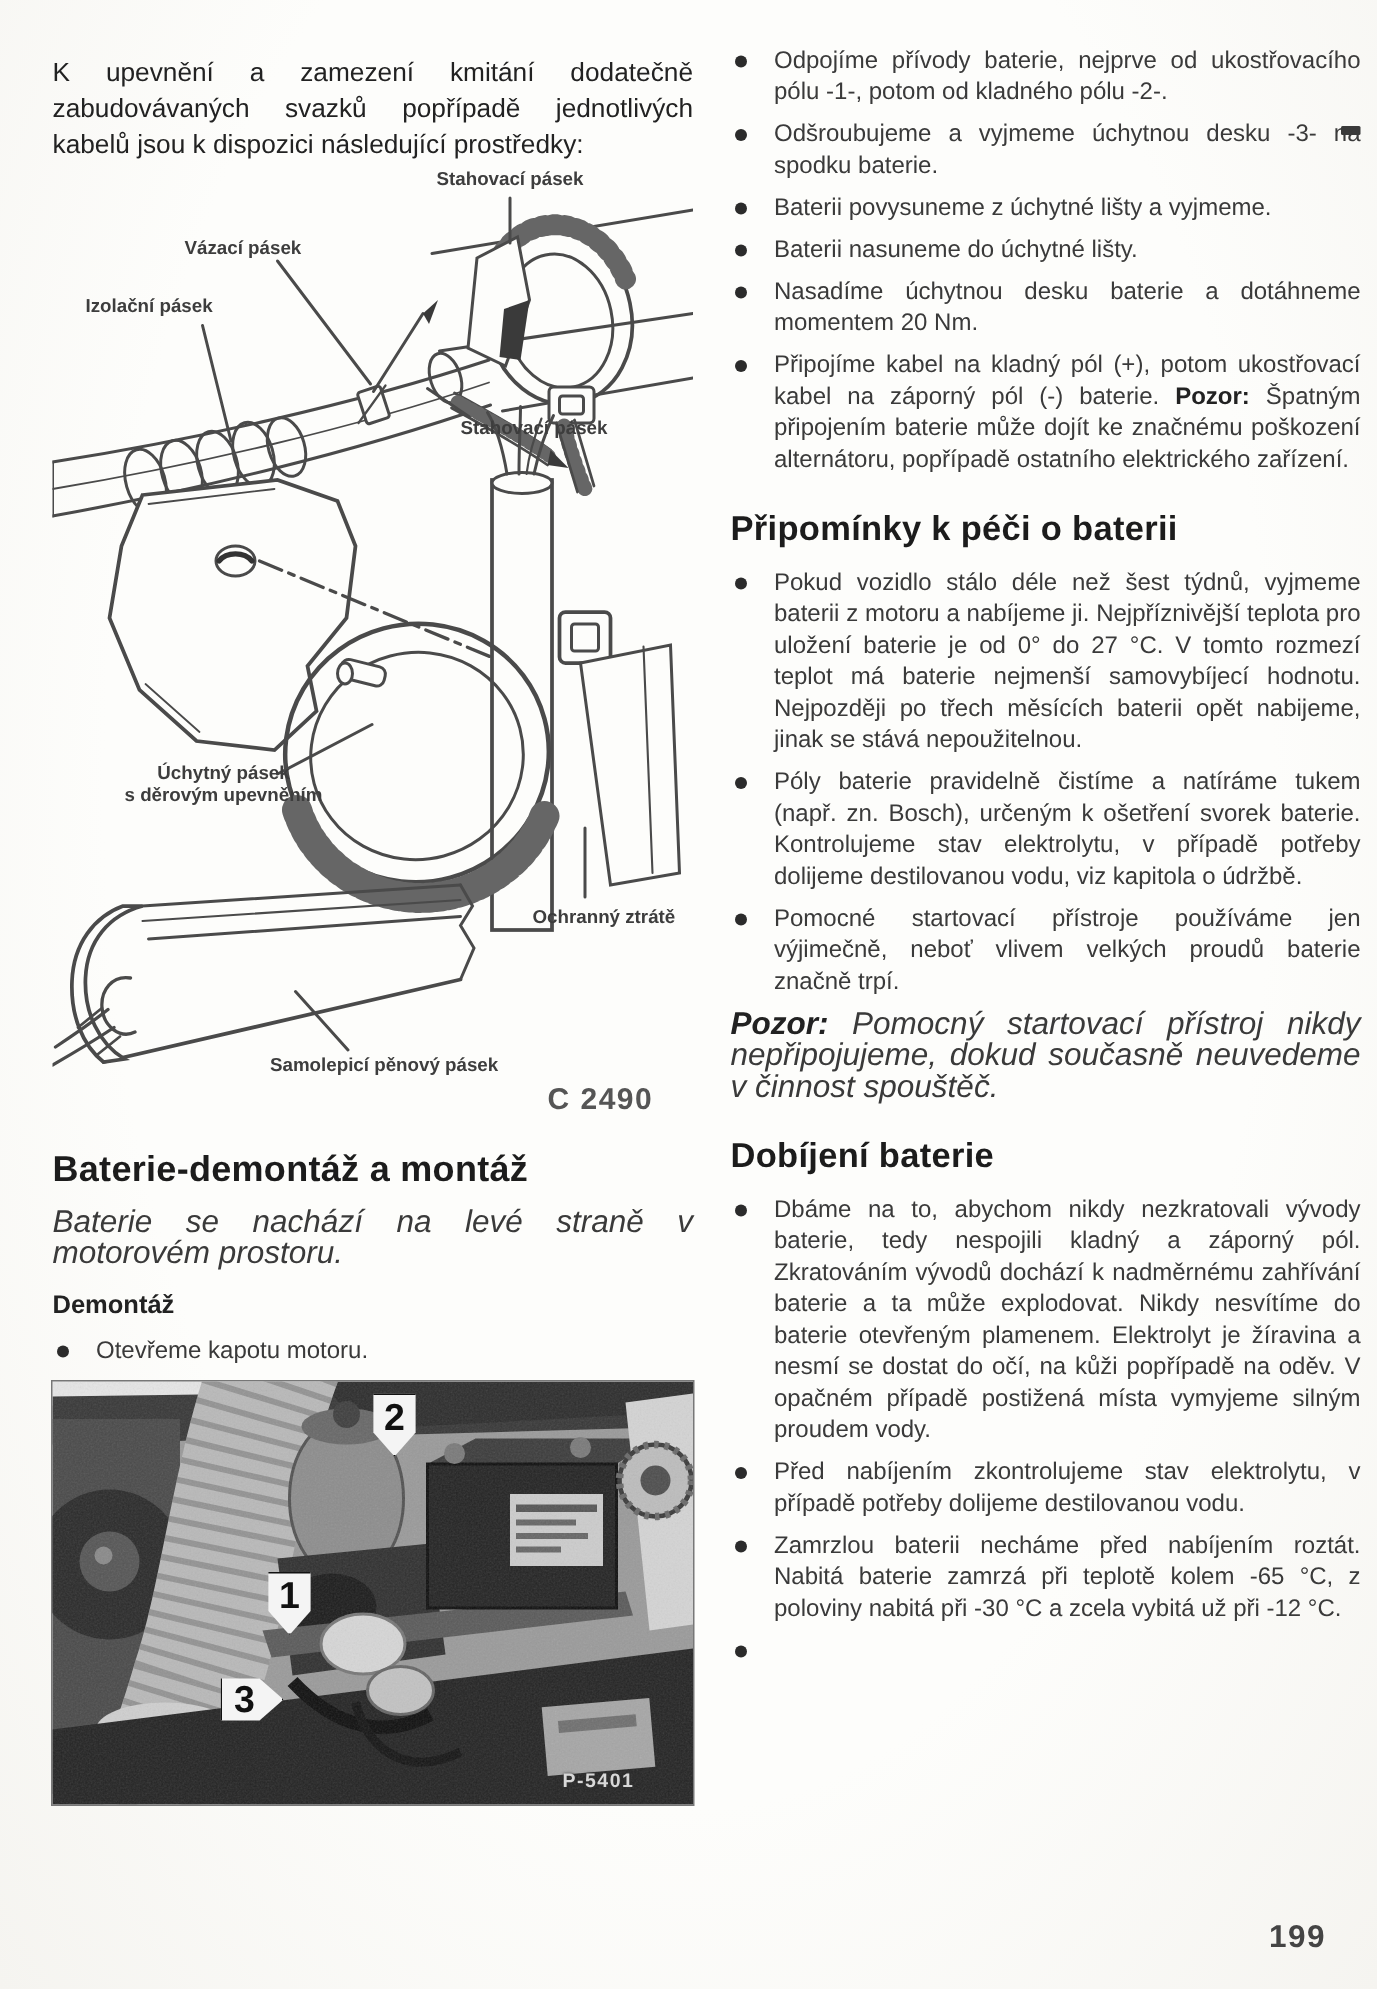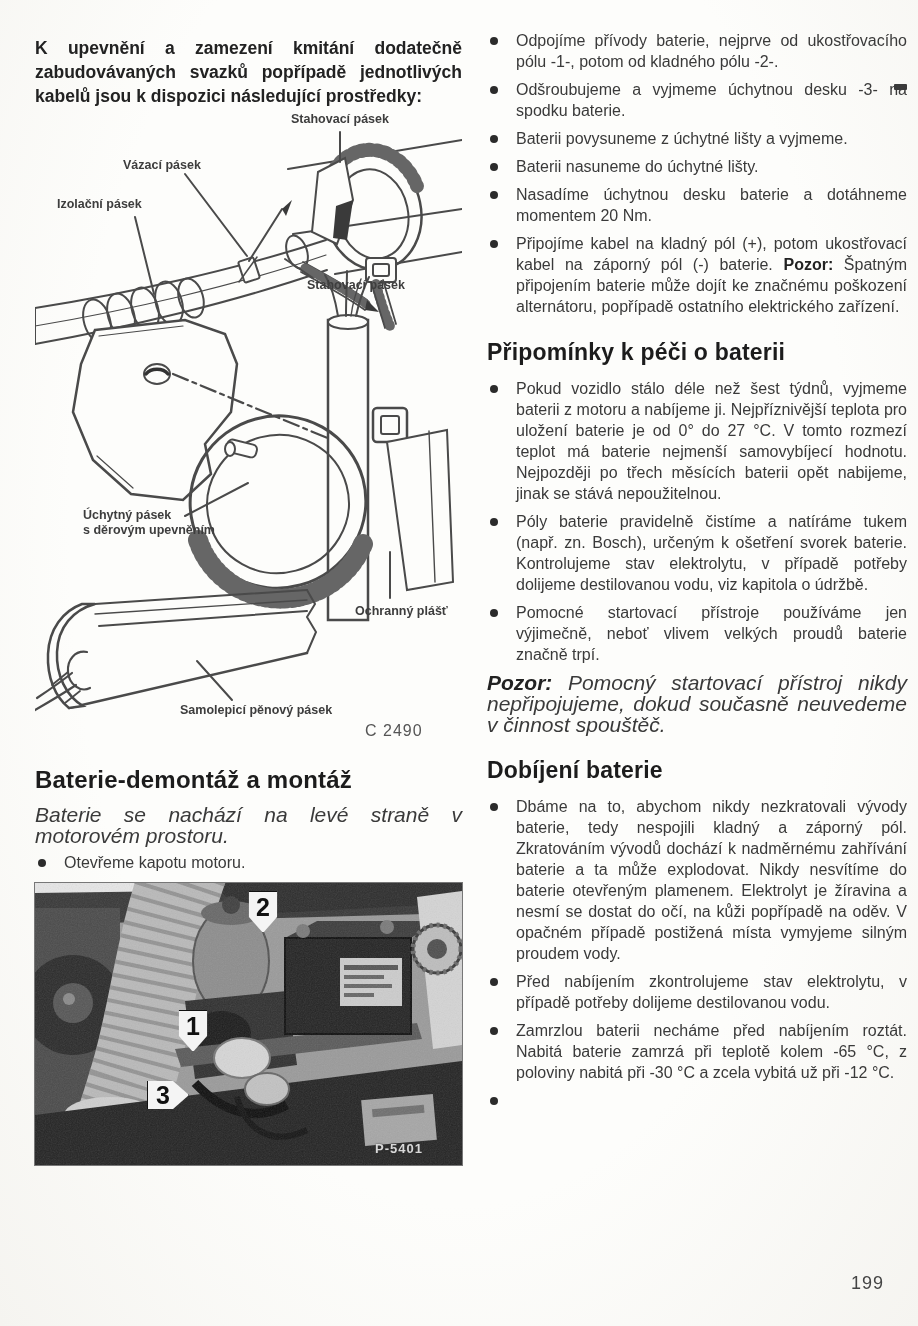--- a/index.html
+++ b/index.html
@@ -9,48 +9,48 @@
     margin:0 auto;
     background:radial-gradient(ellipse at 50% 40%, #fdfdfb 60%, #f5f4f0 100%);
     font-family:"Liberation Sans", sans-serif;
     color:#3a3a3a;
     overflow:hidden;
   }
   .col{position:absolute;top:30px;}
   .col-left{left:35px;width:427px;}
   .col-right{left:487px;width:420px;}
 
-  .intro{font-weight:bold;font-size:17.5px;line-height:24px;color:#222;text-align:justify;margin:6px 0 4px 0;}
+  .intro{font-weight:normal;font-size:17.5px;line-height:24px;color:#222;text-align:justify;margin:6px 0 4px 0;}
 
   
-  .figure1{position:relative;width:427px;height:640px;margin:0 0 10px 0;}
+  .figure1{position:relative;width:427px;height:640px;margin:0 0 10px 0;text-align:center;}
   .figure1 svg{position:absolute;left:0;top:0;}
   .fig-label{position:absolute;font-size:12.5px;font-weight:bold;color:#3d3d3d;white-space:nowrap;line-height:15px;}
-  .fig-code{position:absolute;font-size:16px;font-weight:normal;color:#555;letter-spacing:1px;}
+  .fig-code{position:absolute;font-size:20px;font-weight:bold;color:#555;letter-spacing:1px;}
 
   .h1{font-size:24px;font-weight:bold;color:#1c1c1c;margin:14px 0 10px 0;letter-spacing:.2px;}
   .h1-right{font-size:23px;font-weight:bold;color:#1c1c1c;margin:22px 0 12px 0;letter-spacing:.2px;}
   .sub{font-size:17px;font-weight:bold;color:#222;margin:14px 0 10px 0;}
   .para{font-size:21px;line-height:21px;text-align:justify;margin:0 0 6px 0;font-style:italic;}
 
   .b{position:relative;padding-left:29px;margin:0 0 7px 0;font-size:16px;line-height:21px;text-align:justify;}
   .b .dot{position:absolute;left:3px;top:7px;width:8px;height:8px;border-radius:50%;background:#2b2b2b;}
   .bold{font-weight:bold;color:#222;}
 
   
   .photo{position:relative;width:427px;height:282px;margin-top:10px;background:#8f8f8f;outline:1px solid #777;}
   .photo svg{position:absolute;left:0;top:0;}
   .marker{position:absolute;width:32px;height:42px;background:#f4f4f4;border:1.5px solid #111;
           display:flex;align-items:center;justify-content:center;
           font-size:25px;font-weight:bold;color:#111;box-sizing:border-box;}
   .marker.down{clip-path:polygon(6% 0,94% 0,94% 62%,50% 100%,6% 62%);padding-bottom:10px;}
   .marker.right{width:42px;height:32px;clip-path:polygon(0 6%,62% 6%,100% 50%,62% 94%,0 94%);padding-right:10px;}
   .photo-code{position:absolute;font-size:13px;font-weight:bold;color:#d8d8d8;letter-spacing:1px;text-shadow:0 0 2px #333;}
 
-  .page-number{position:absolute;right:34px;bottom:32px;font-size:18px;font-weight:normal;color:#444;letter-spacing:1px;}
+  .page-number{position:absolute;right:34px;bottom:22px;font-size:21px;font-weight:bold;color:#444;letter-spacing:1px;}
   .edge-mark{position:absolute;left:894px;top:84px;width:13px;height:6px;background:#3a3a3a;border-radius:1px;}
 </style>
 </head>
 <body>
 
 <div class="page">
   <div class="edge-mark"></div>
 
   <div class="col col-left">
 
@@ -148,27 +148,28 @@
           <path d="M0,598 C 14,590 29,581 41,573" stroke-width="2.2"></path>
 
           <path d="M162,549 L197,588"></path>
         </g>
       </svg>
       <span class="fig-label" style="left:256px;top:0px;">Stahovací pásek</span>
       <span class="fig-label" style="left:88px;top:46px;">Vázací pásek</span>
       <span class="fig-label" style="left:22px;top:85px;">Izolační pásek</span>
       <span class="fig-label" style="left:272px;top:166px;">Stahovací pásek</span>
       <span class="fig-label" style="left:48px;top:396px;"><span>Úchytný pásek</span><br><span>s děrovým upevněním</span></span>
-      <span class="fig-label" style="left:320px;top:492px;">Ochranný plášť</span>
+      <span class="fig-label" style="left:320px;top:492px;">Ochranný ztrátě</span>
       <span class="fig-label" style="left:145px;top:591px;">Samolepicí pěnový pásek</span>
       <span class="fig-code" style="left:330px;top:610px;">C 2490</span>
     </div>
 
     <div class="h1">Baterie-demontáž a montáž</div>
     <p class="para">Baterie se nachází na levé straně v motorovém prostoru.</p>
+    <div class="sub">Demontáž</div>
     <div class="b"><span class="dot"></span><span>Otevřeme kapotu motoru.</span></div>
 
     <div class="photo">
       <svg width="427" height="282" viewBox="0 0 427 282">
         <defs>
           <filter id="grain">
               <feTurbulence type="fractalNoise" baseFrequency="0.85" numOctaves="2" stitchTiles="stitch"></feTurbulence>
               <feColorMatrix type="saturate" values="0"></feColorMatrix>
             </filter>
         </defs>

